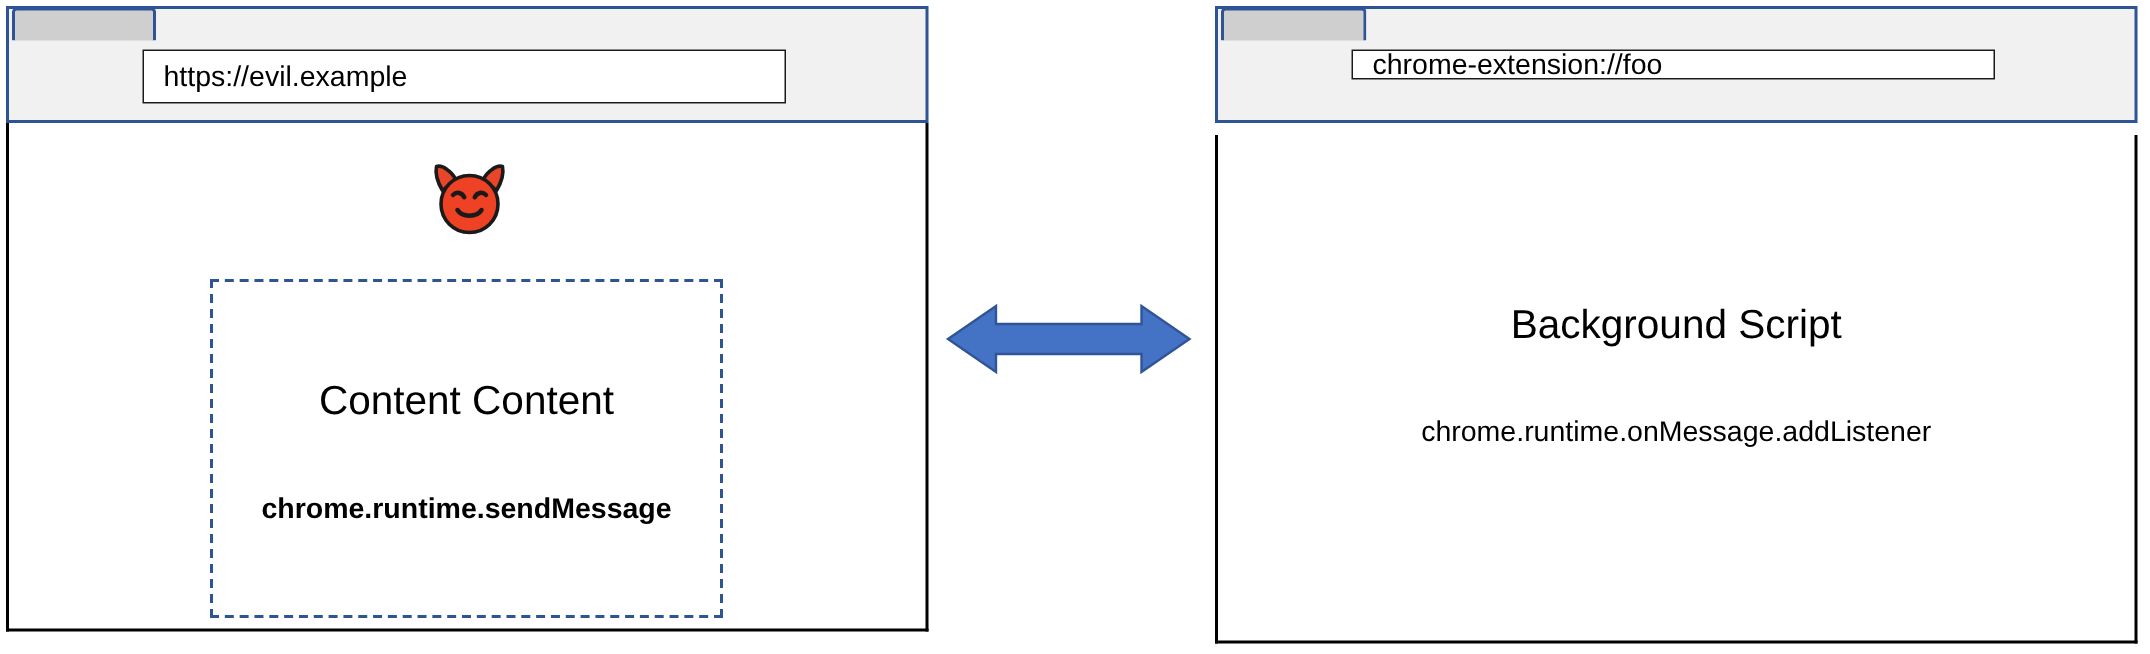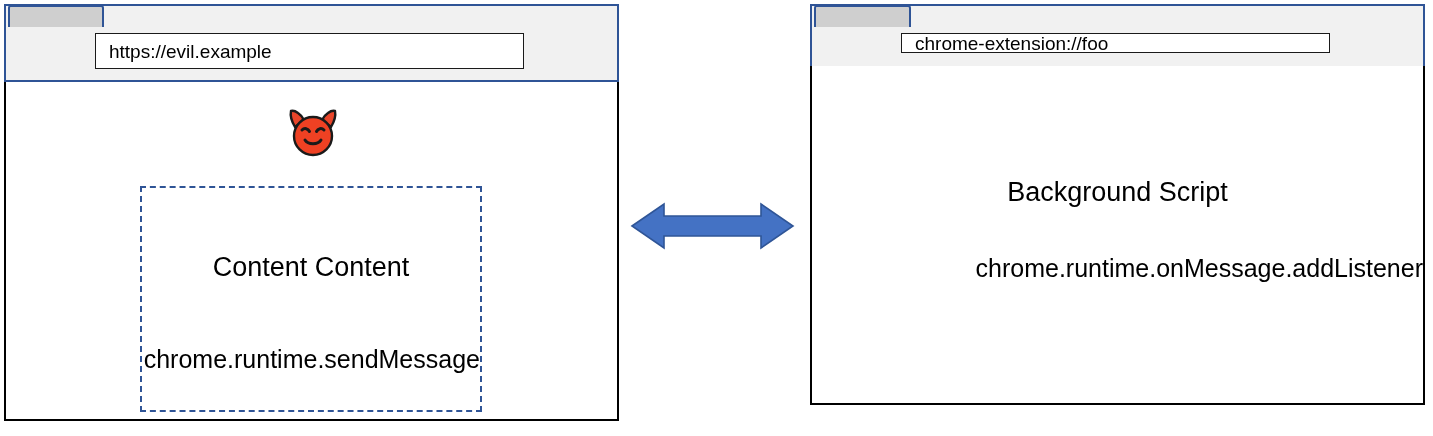--- a/index.html
+++ b/index.html
@@ -87,22 +87,22 @@
     width: 100%;
     text-align: center;
     font-size: 27px;
     line-height: 1.1;
     color: #000000;
     white-space: nowrap;
   }
   .block-api {
     position: absolute;
     width: 100%;
-    text-align: right;
-    font-size: 25px;
+    text-align: center;
+    font-size: 19px;
     line-height: 1.1;
     color: #000000;
     white-space: nowrap;
   }
 
   
   .arrow-connector {
     position: absolute;
   }
 </style>
@@ -130,21 +130,21 @@
         <path d="M50 4 C50 4, 47 3, 43 6 C40 8, 38 11, 37 13 L46 20 C49 15, 51 9, 50 4 Z" fill="#e8452a" stroke="#1a1a1a" stroke-width="2.4" stroke-linejoin="round"></path>
         <circle cx="28" cy="29" r="19" fill="#ef4123" stroke="#1a1a1a" stroke-width="2.4"></circle>
         <path d="M17 23 C19.5 20.5, 23 21.5, 24.5 24.5" fill="none" stroke="#1a1a1a" stroke-width="3" stroke-linecap="round"></path>
         <path d="M39 23 C36.5 20.5, 33 21.5, 31.5 24.5" fill="none" stroke="#1a1a1a" stroke-width="3" stroke-linecap="round"></path>
         <path d="M20 33 C23 38, 33 38, 36 33" fill="none" stroke="#1a1a1a" stroke-width="3" stroke-linecap="round"></path>
       </svg>
     </div>
 
     <div class="content-script-box" style="left:134px; top:104px; width:342px; height:226px;">
       <div class="block-title" style="left:0px; top:65px;">Content Content</div>
-      <div class="block-api" style="left:0px; top:158px;">chrome.runtime.sendMessage</div>
+      <div class="block-api" style="left:0px; top:142px;font-weight:bold;">chrome.runtime.sendMessage</div>
     </div>
   </div>
 </div>
 
 <div class="arrow-connector" style="left:630px; top:200px; width:165px; height:52px;">
   <svg width="165" height="52" viewBox="0 0 165 52" aria-hidden="true">
     <polygon points="2,26 34,4 34,16 131,16 131,4 163,26 131,48 131,36 34,36 34,48" fill="#4472c4" stroke="#2f5597" stroke-width="1.6" stroke-linejoin="miter"></polygon>
   </svg>
 </div>
 
@@ -154,18 +154,18 @@
   </div>
 
   <div class="tab" style="left:8px; top:5px; width:97px; height:22px;">
     <span></span>
   </div>
 
   <div class="url-bar" style="left:95px; top:33px; width:429px; height:20px;">
     <span class="url-bar-text">chrome-extension://foo</span>
   </div>
 
-  <div class="viewport" style="left:4px; top:66px; width:615px; height:339px;">
+  <div class="viewport" style="left:4px; top:90px; width:615px; height:339px;">
 
     <div class="block-title" style="left:0px; top:112px;">Background Script</div>
     <div class="block-api" style="left:0px; top:189px;">chrome.runtime.onMessage.addListener</div>
   </div>
 </div>
 
 </body></html>

